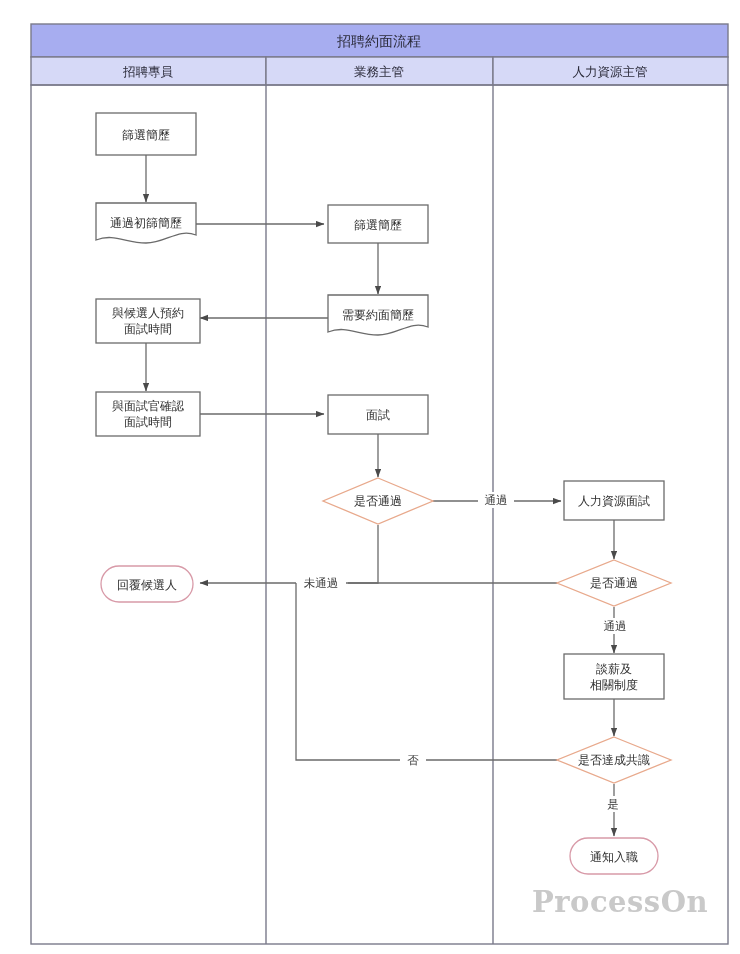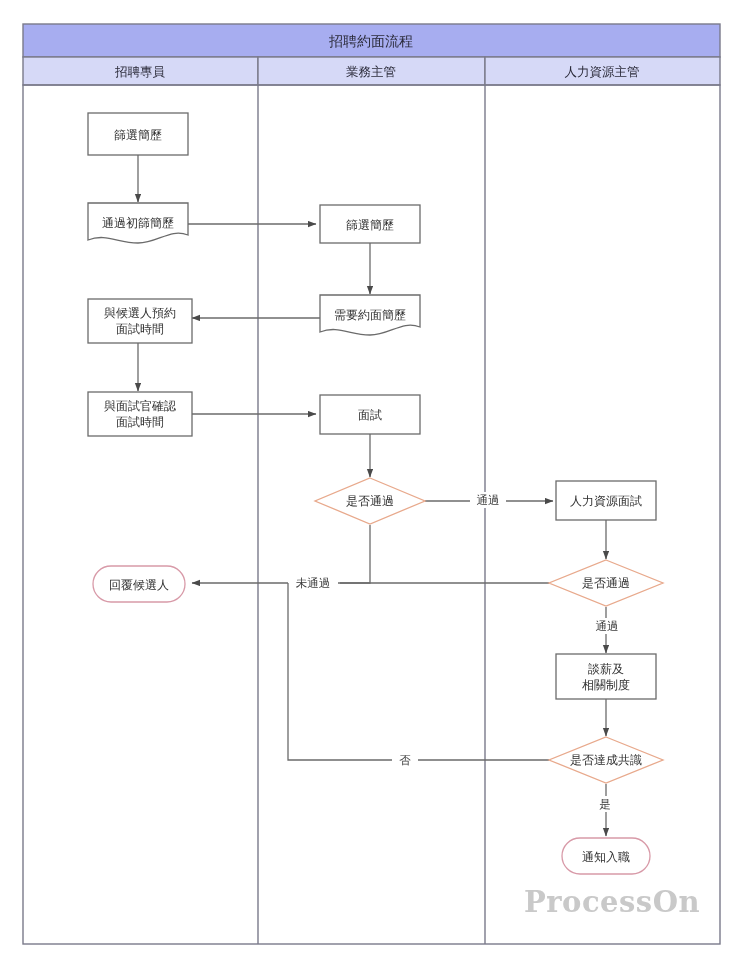--- a/index.html
+++ b/index.html
@@ -9,21 +9,21 @@
   }
   body {
     width: 740px;
     height: 954px;
     font-family: "DejaVu Sans", "Liberation Sans", sans-serif;
     position: relative;
     overflow: hidden;
   }
   #stage {
     position: absolute;
-    left: 0; top: 0;
+    left: 8px; top: 0;
     width: 628px;
     height: 954px;
     border-radius: 18px;
   }
   svg.board {
     position: absolute;
     left: 0; top: 0;
     width: 740px;
     height: 954px;
   }

